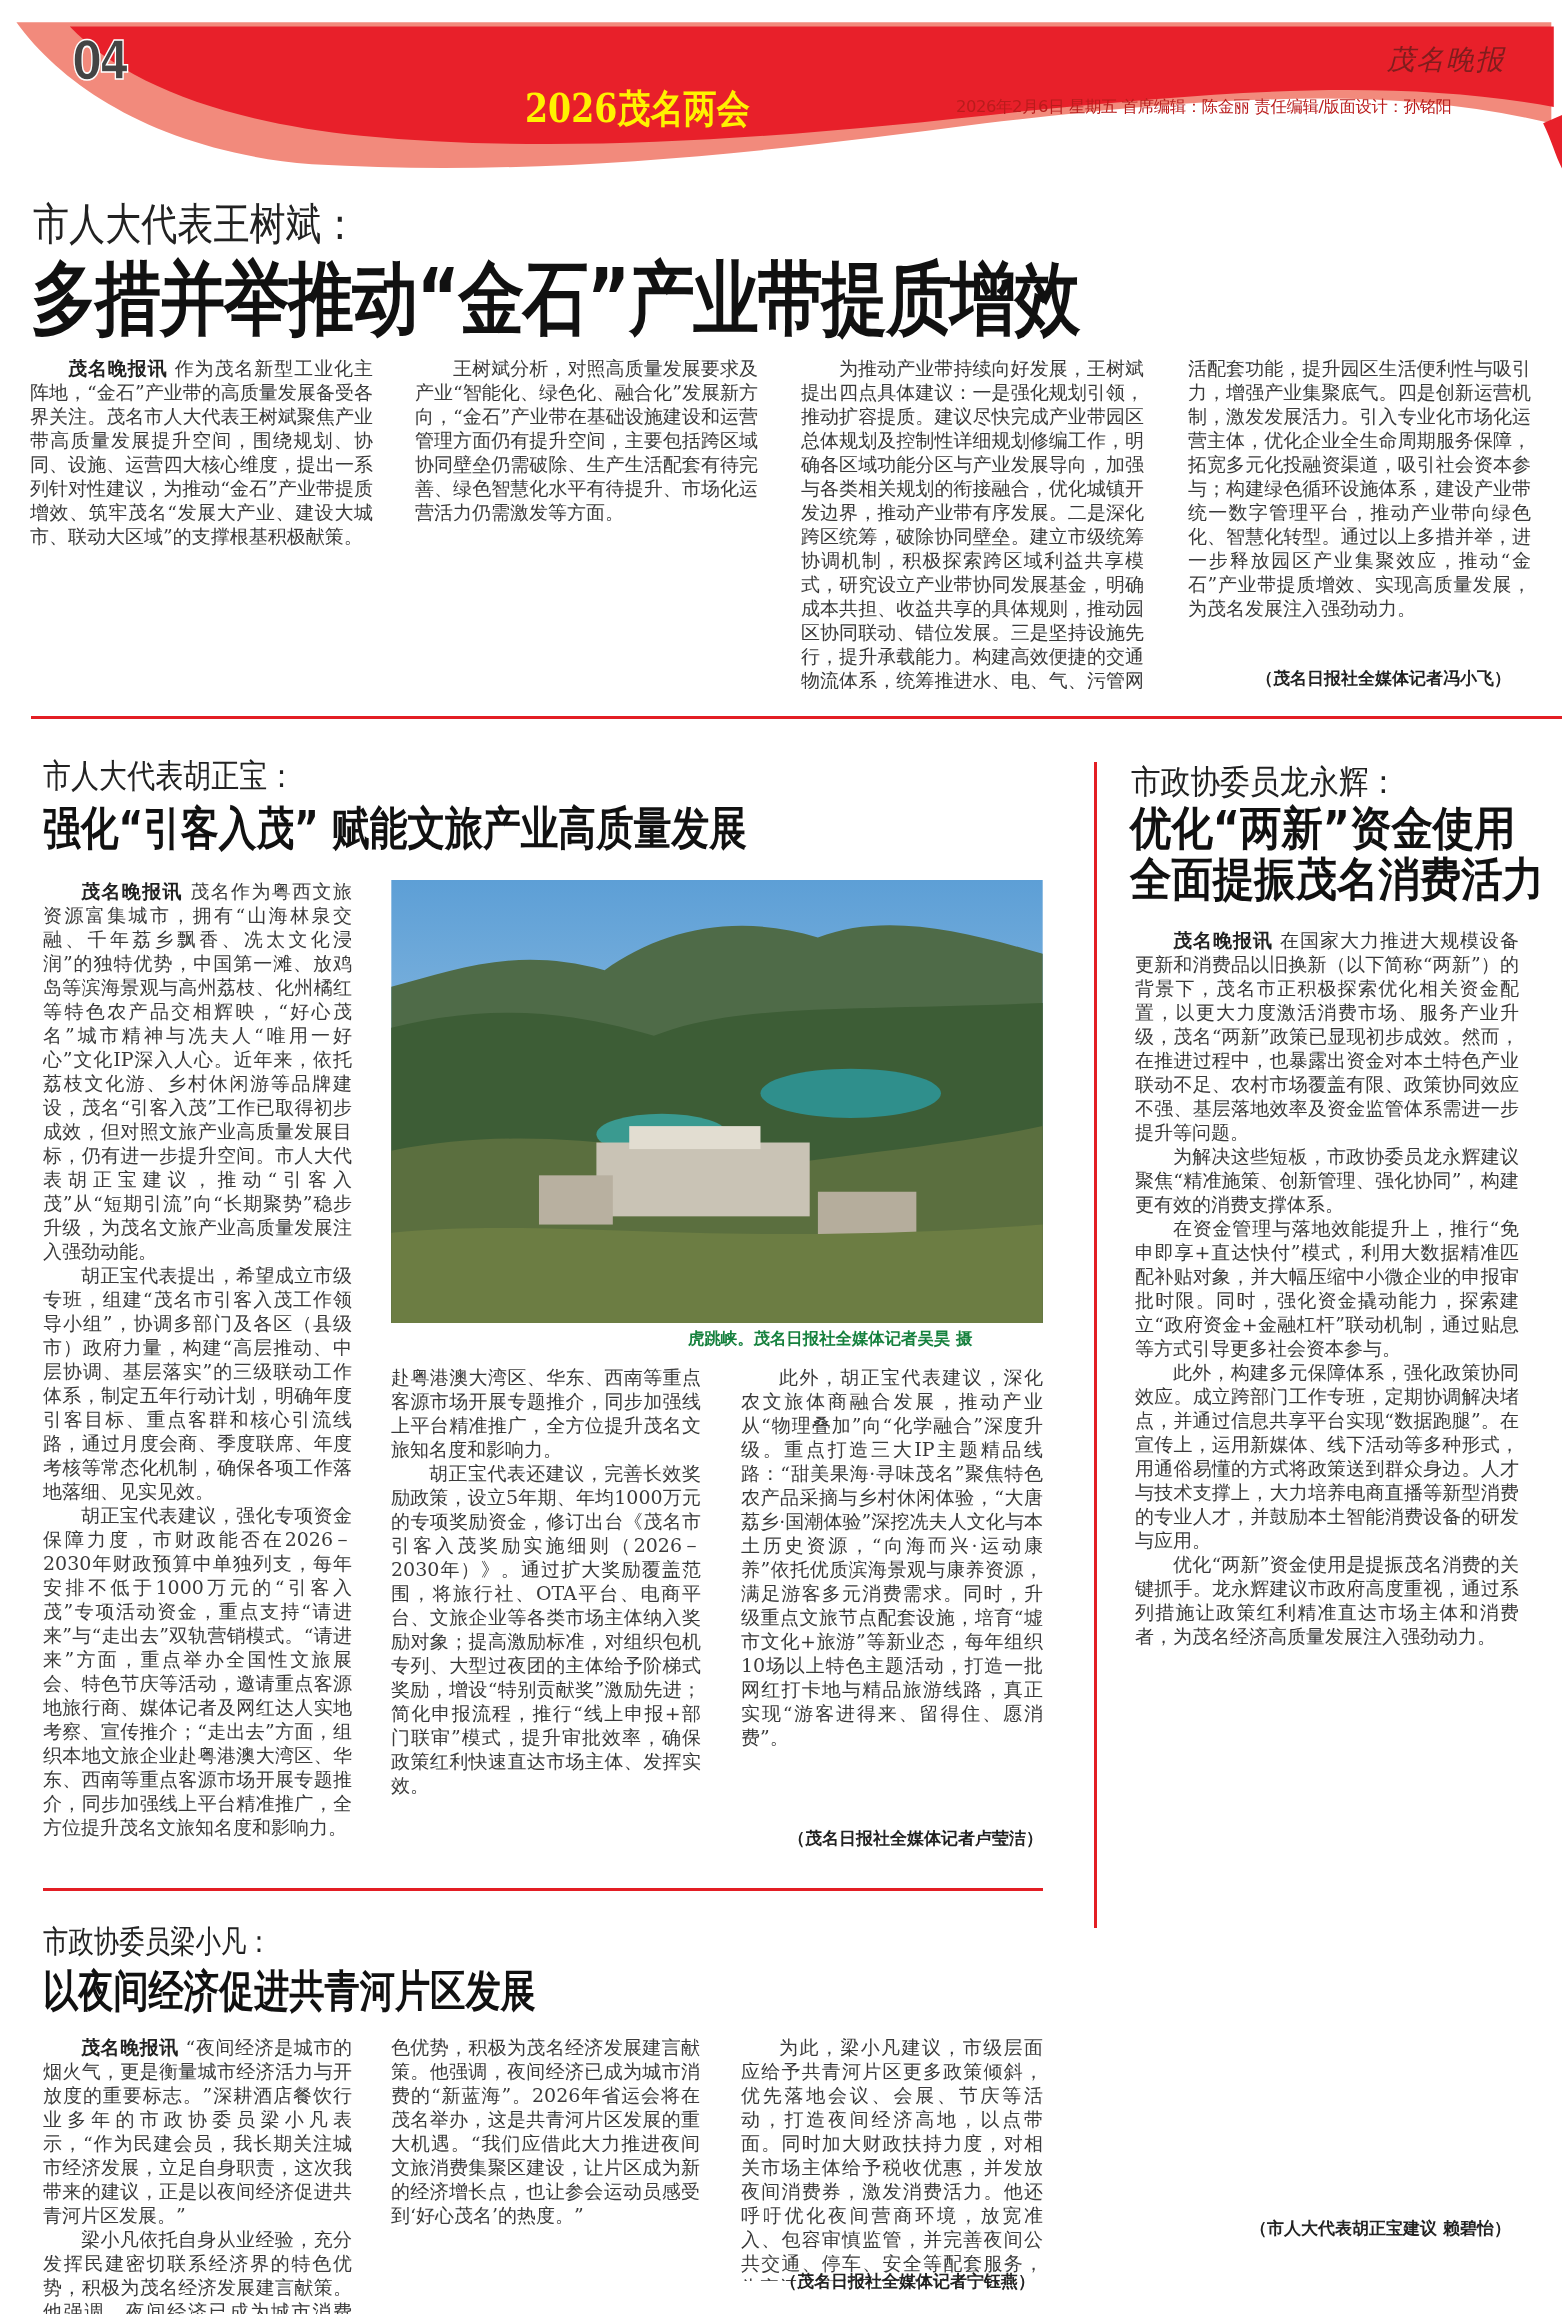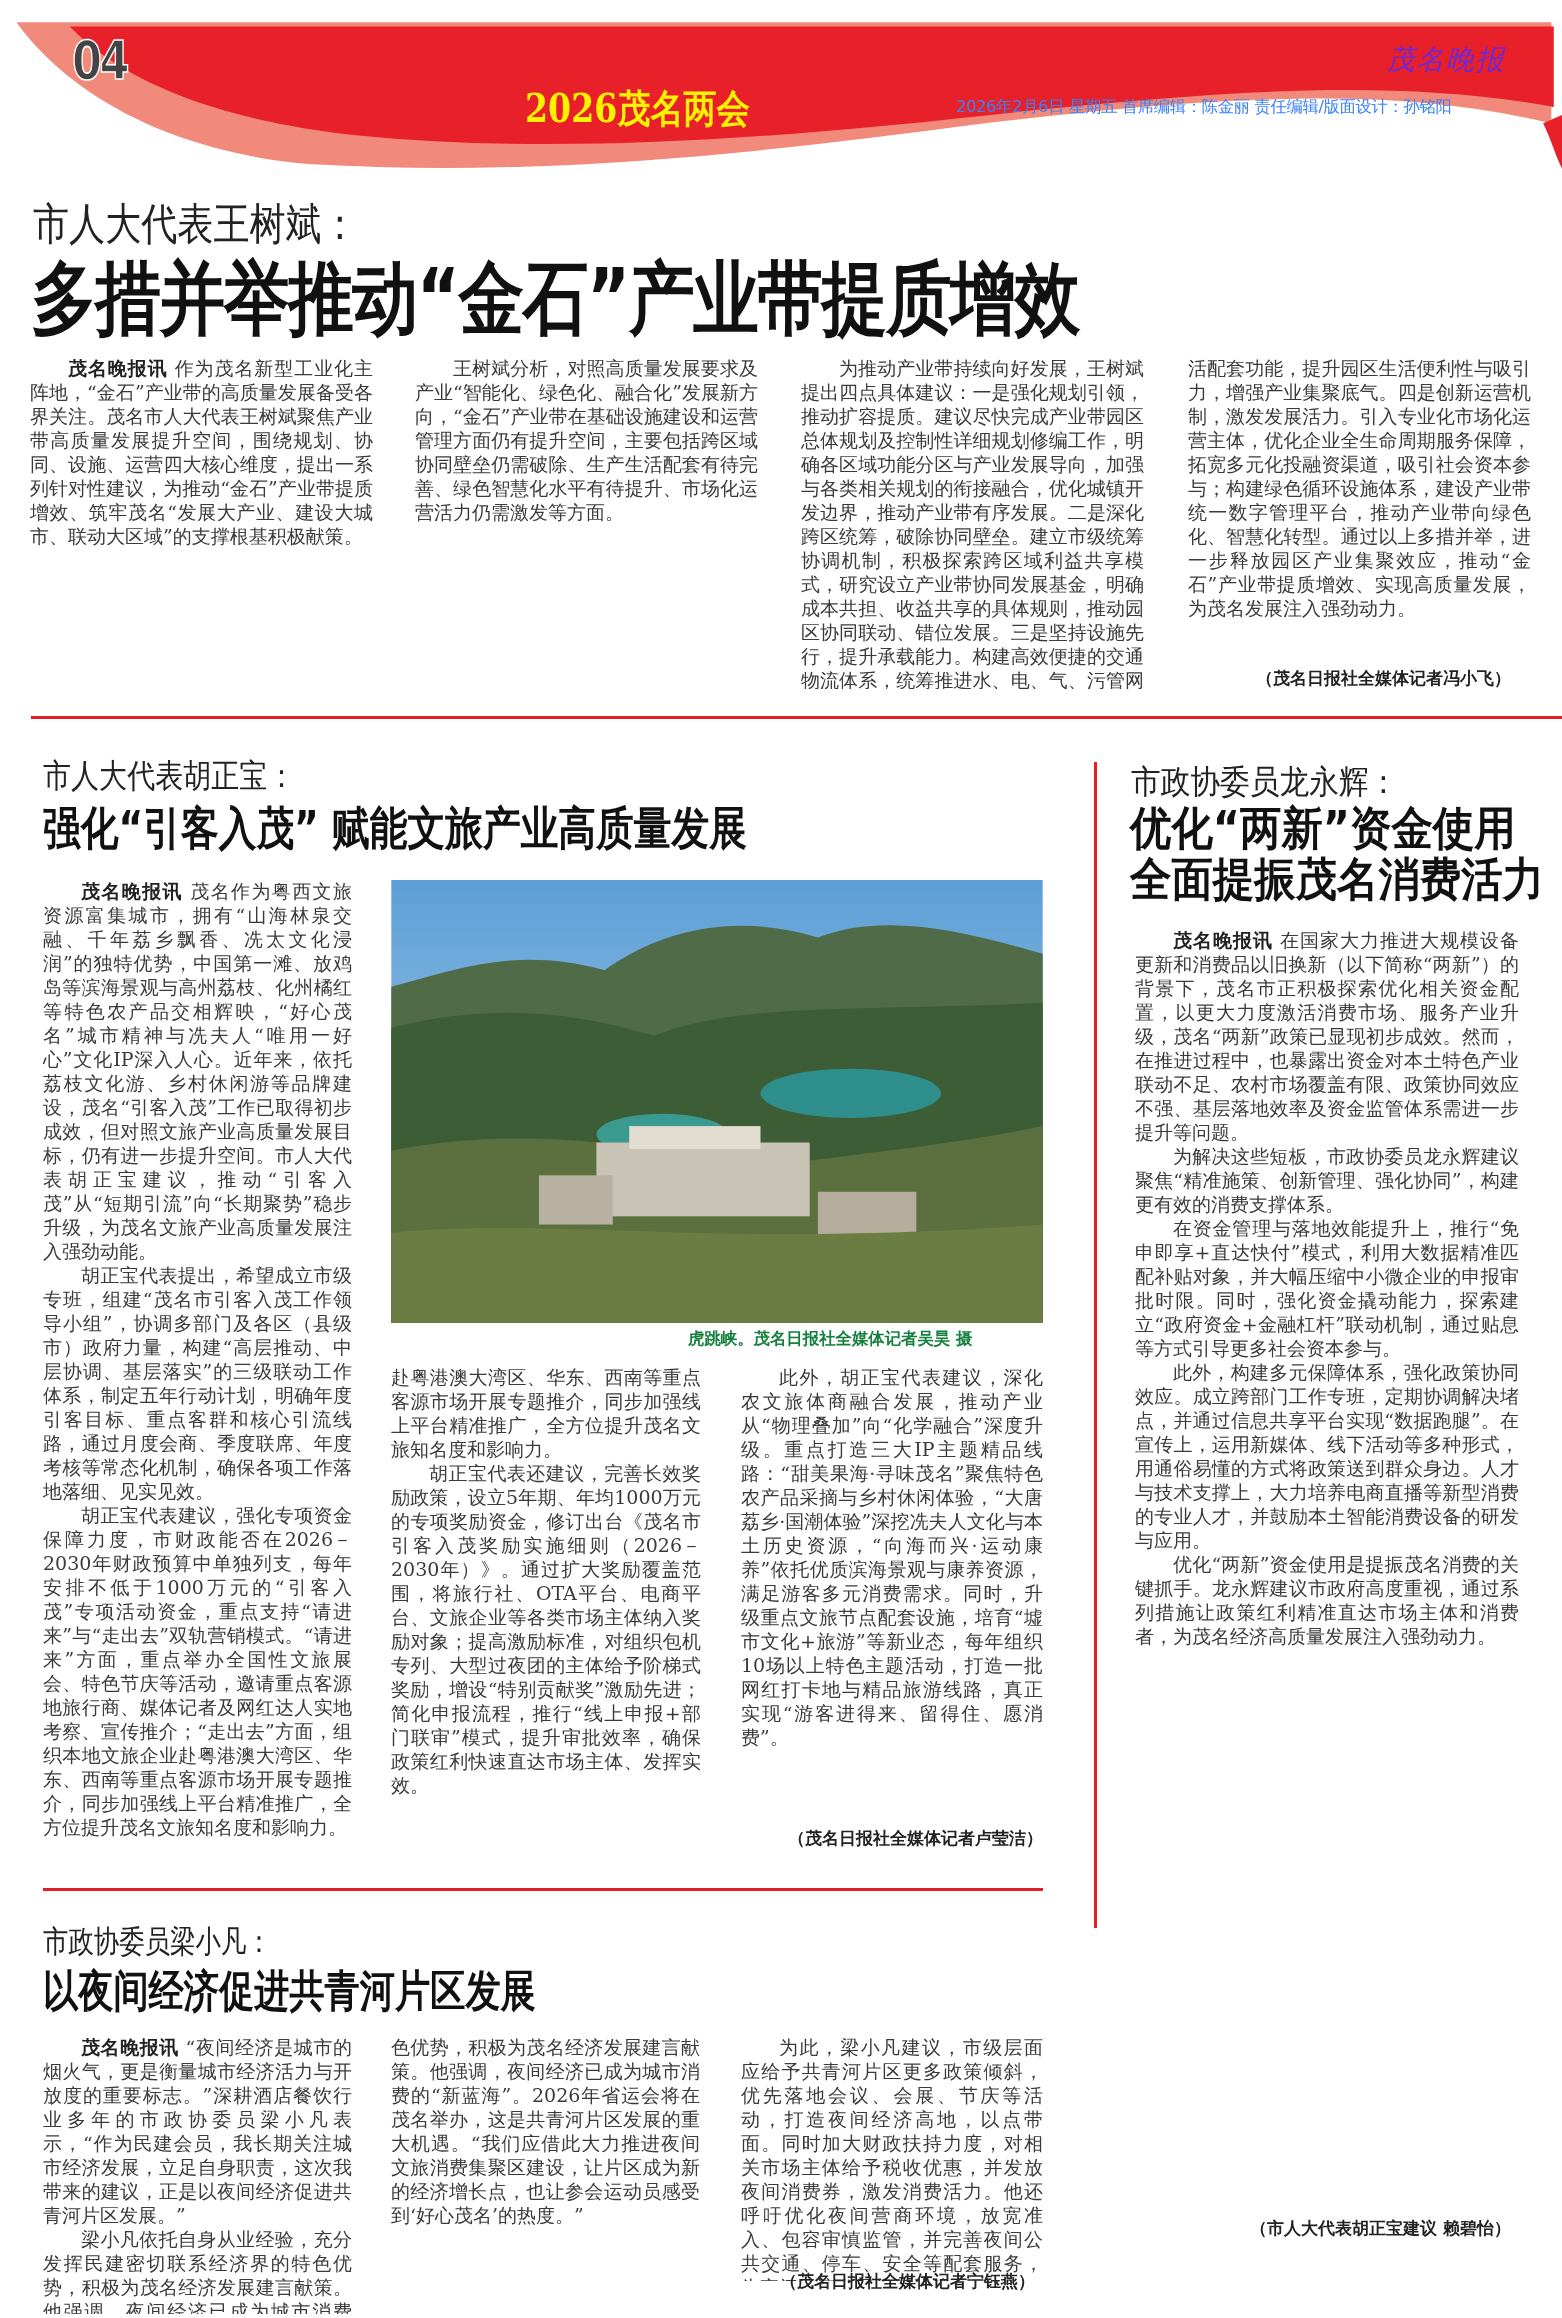--- a/index.html
+++ b/index.html
@@ -1,23 +1,23 @@
 <!DOCTYPE html>
 <html style="font-size:13px"><head>
 <meta charset="utf-8">
 <style>
   html,body{margin:0;padding:0;background:#fff;}
   body{width:1562px;height:2319px;position:relative;overflow:hidden;font-family:"DejaVu Serif","Liberation Serif",serif;color:#333;}
   .abs{position:absolute;}
   
   #hdr{left:0;top:0;width:1562px;height:181px;}
   .page-num{left:72px;top:29px;font-family:"DejaVu Sans","Liberation Sans",sans-serif;font-size:54px;font-weight:bold;color:#444;-webkit-text-stroke:1.6px #fff;letter-spacing:-3.3px;transform:scaleX(0.8);transform-origin:left;}
-  .masthead{right:57px;top:41px;font-family:Liberation Sans, sans-serif;font-size:28px;font-style:italic;color:#6d28d9;letter-spacing:1.6px;}
+  .masthead{right:57px;top:41px;font-family:Liberation Sans, sans-serif;font-size:28px;font-style:italic;color:#7f1d1d;letter-spacing:1.6px;}
   .section-title{left:525px;top:82px;font-family:"DejaVu Serif","Liberation Serif",serif;font-weight:bold;font-size:39px;color:#fff200;transform:scaleX(0.85);transform-origin:left;}
-  .dateline{left:956px;top:96px;font-family:"DejaVu Sans","Liberation Sans",sans-serif;font-size:16.4px;color:#3b82f6;letter-spacing:-0.4px;white-space:nowrap;}
+  .dateline{left:956px;top:96px;font-family:"DejaVu Sans","Liberation Sans",sans-serif;font-size:16.4px;color:#b91c1c;letter-spacing:-0.4px;white-space:nowrap;}
   
   .kicker{font-family:"DejaVu Sans","Liberation Sans",sans-serif;color:#222;font-weight:normal;white-space:nowrap;transform-origin:left;}
   .headline{font-family:"DejaVu Sans","Liberation Sans",sans-serif;color:#111;font-weight:bold;white-space:nowrap;transform-origin:left;}
   
   .col{position:absolute;font-size:19px;line-height:24px;color:#3a3a3a;text-align:justify;}
   .col p{margin:0;text-indent:2em;}
   .col p.lead{text-indent:2em;}
   .lead-tag{font-family:"DejaVu Sans","Liberation Sans",sans-serif;font-weight:bold;color:#222;}
   .byline{font-family:"DejaVu Sans","Liberation Sans",sans-serif;font-weight:bold;font-size:17px;color:#222;text-align:right;white-space:nowrap;}
   .rule{background:#e31e24;}

